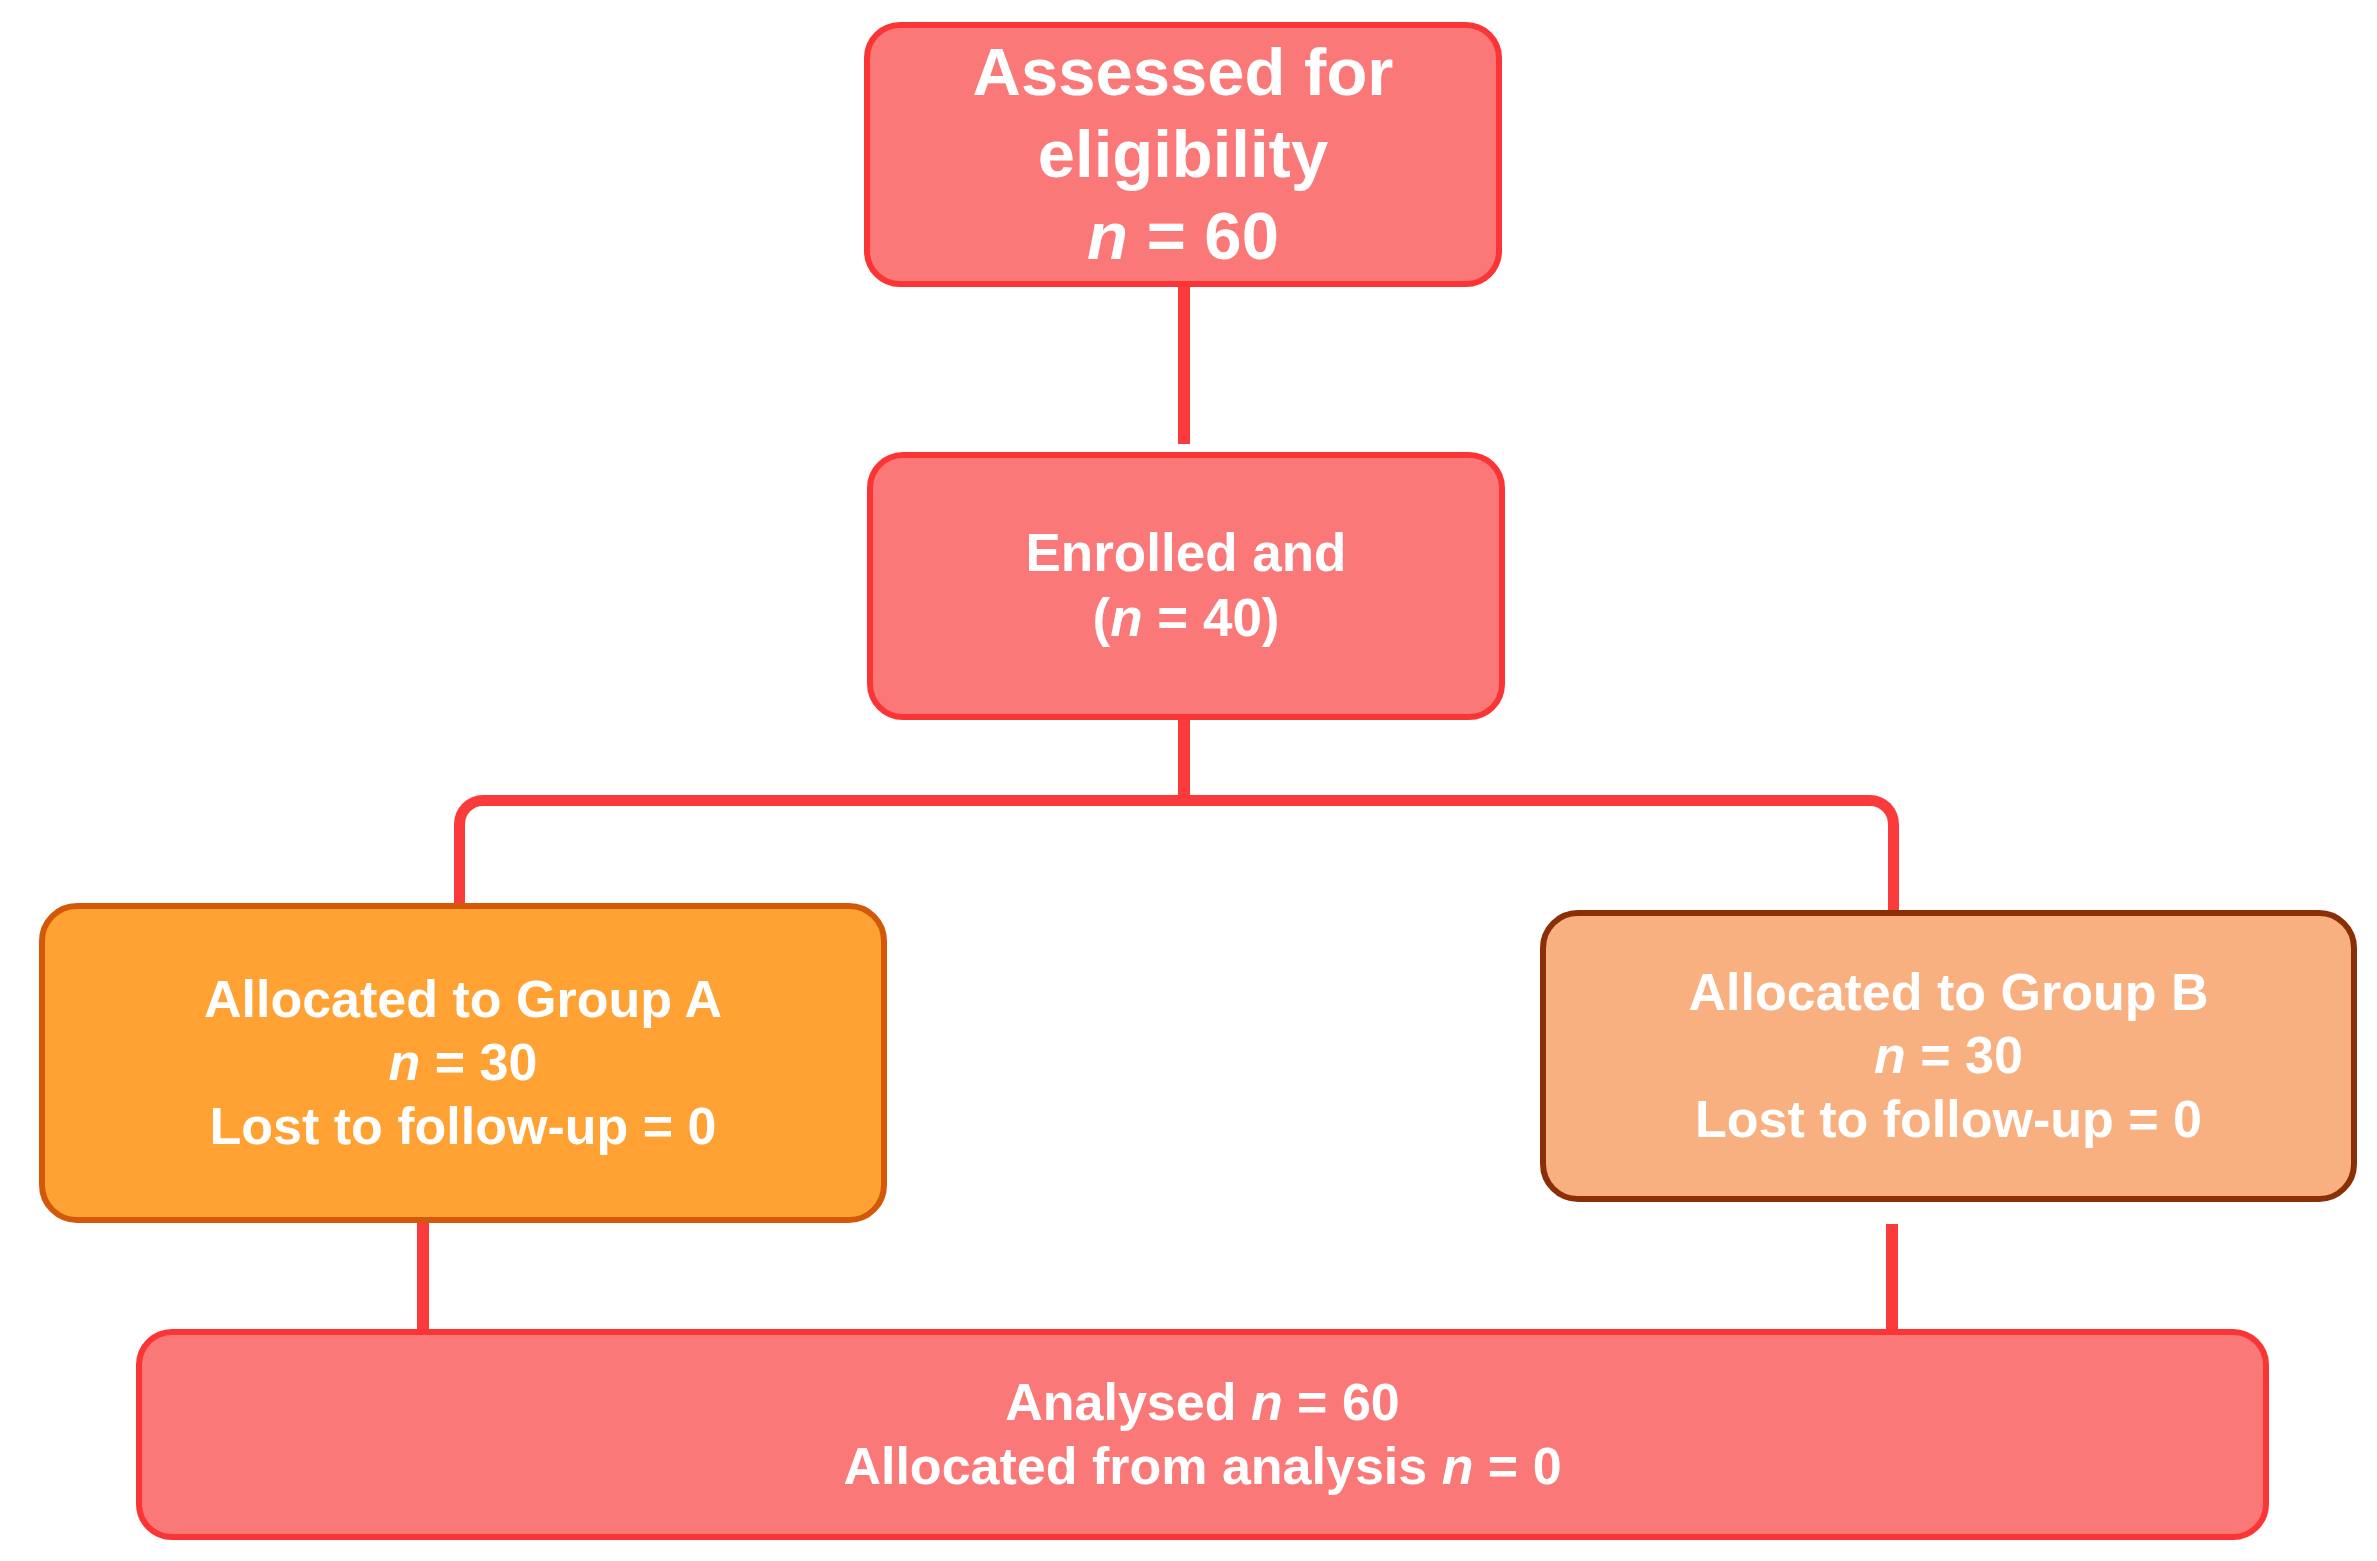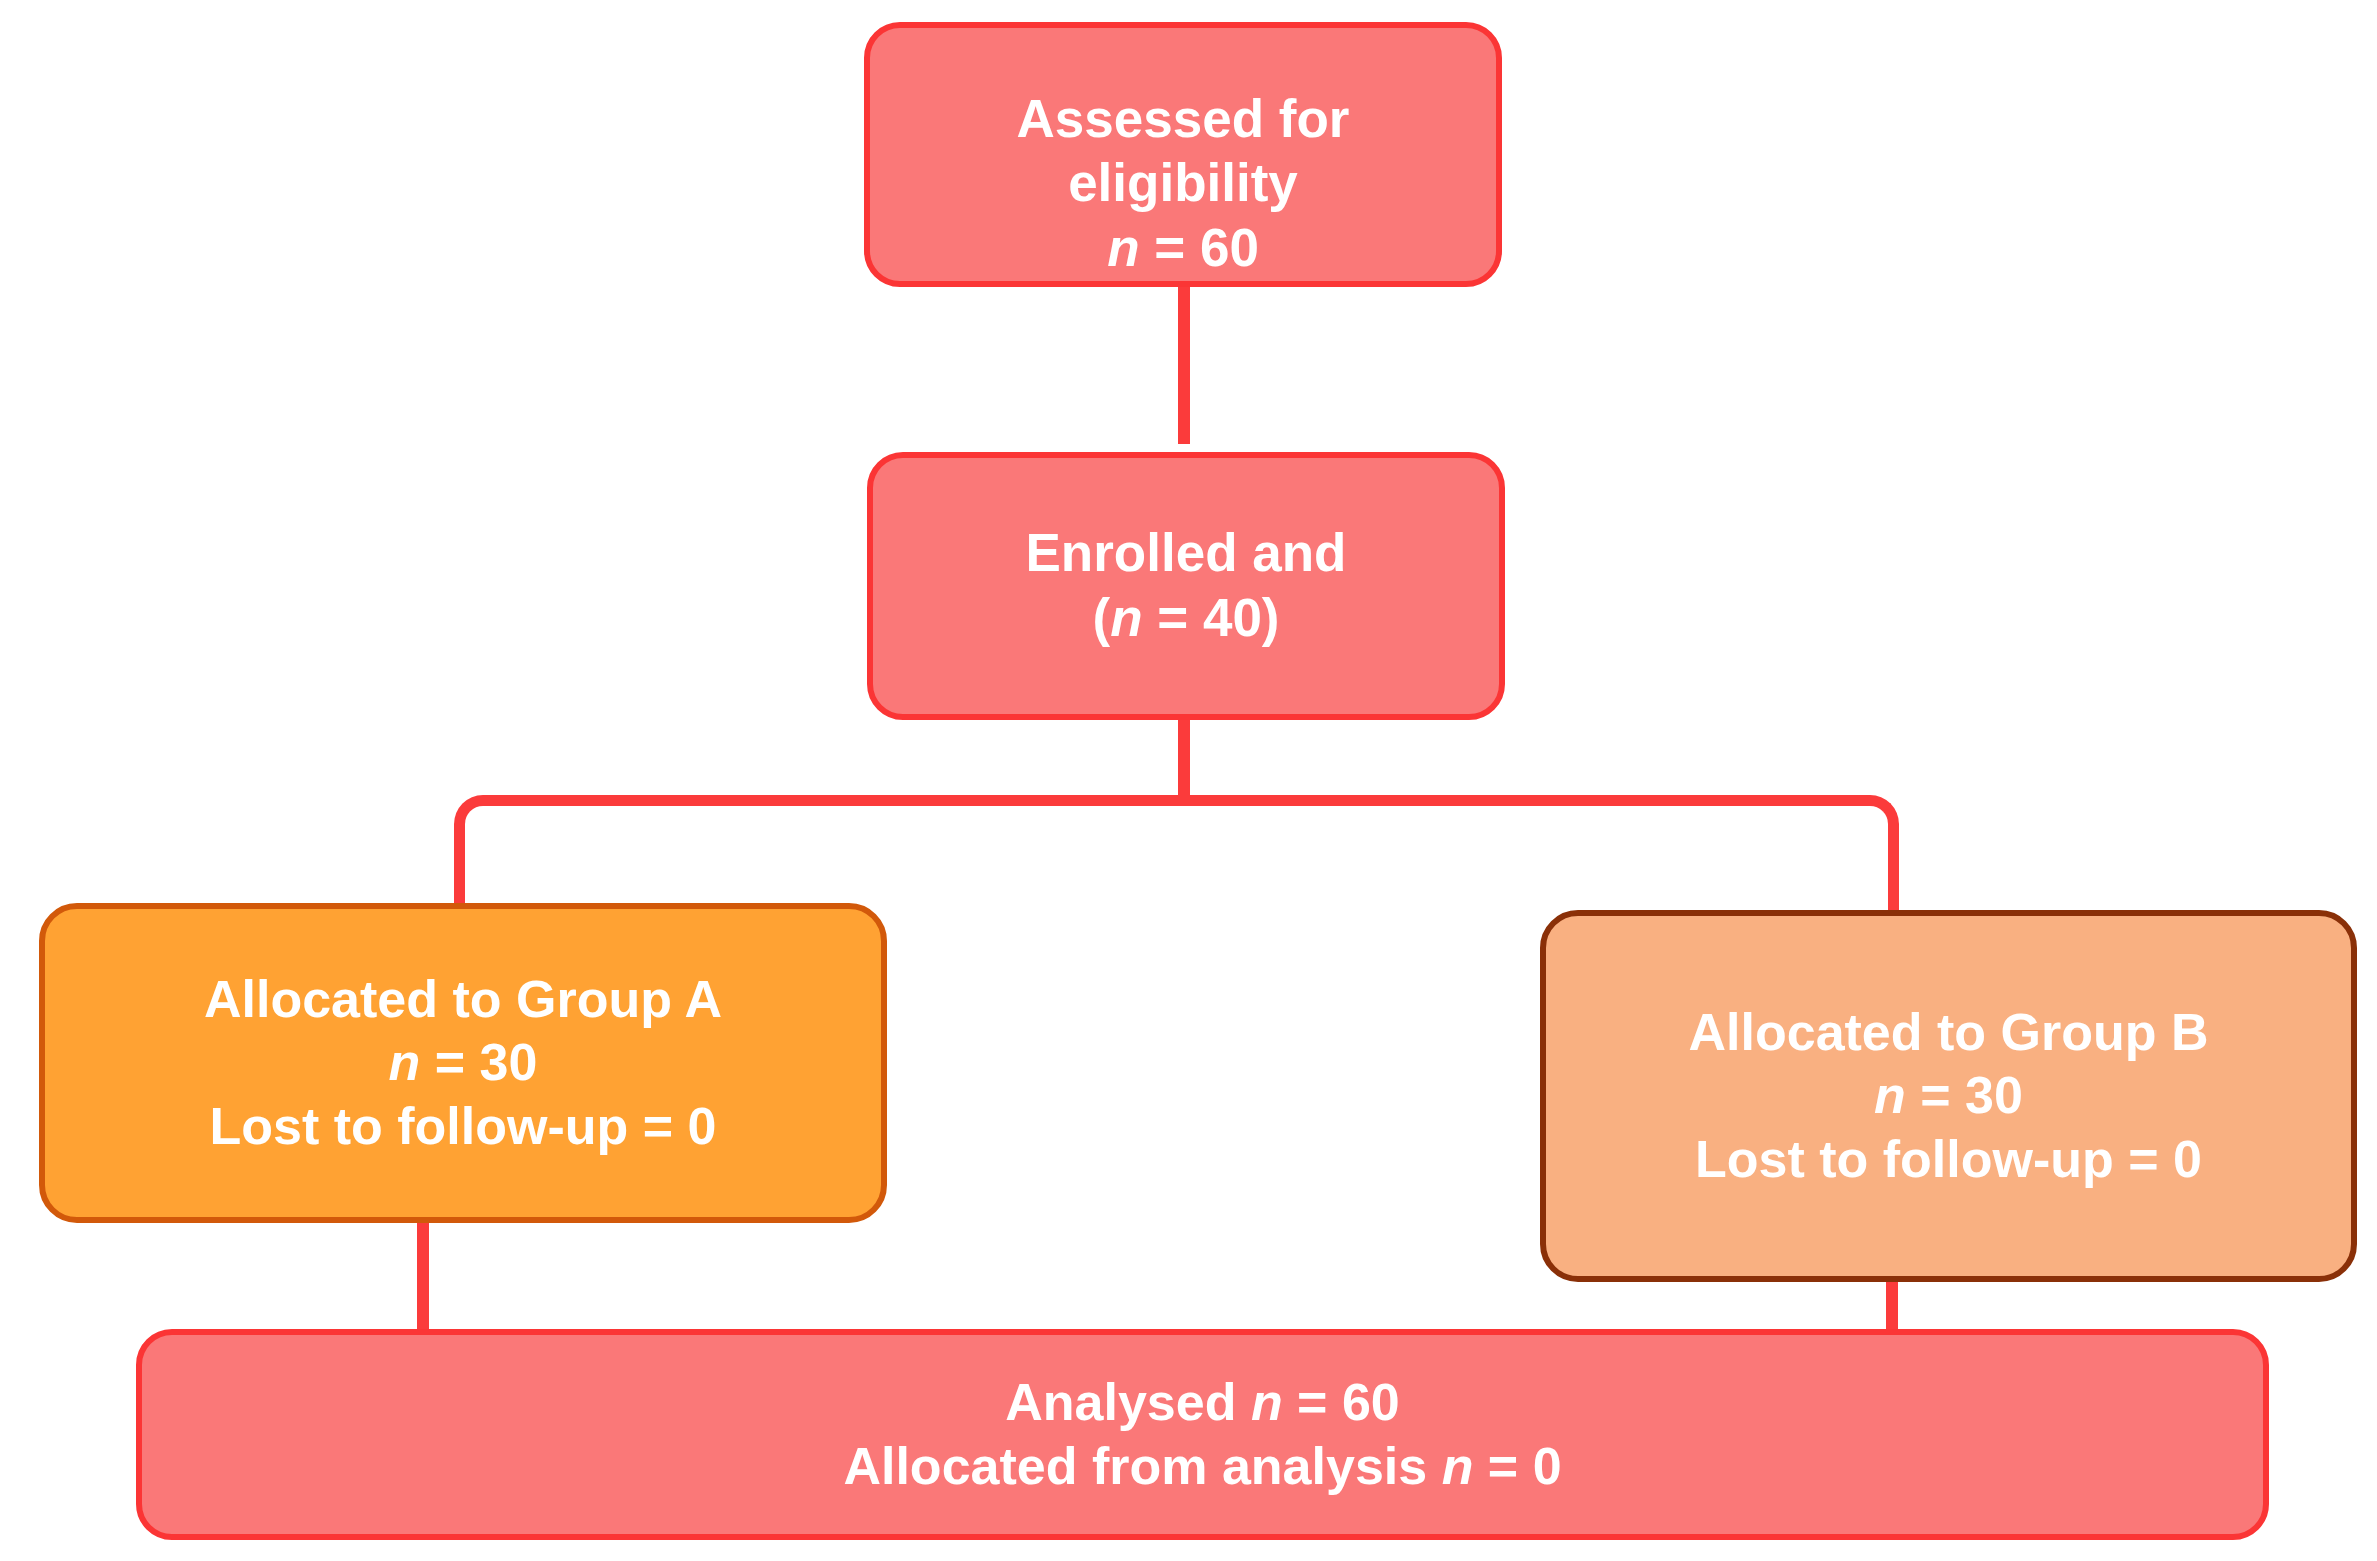--- a/index.html
+++ b/index.html
@@ -40,24 +40,24 @@
     border-radius:38px;
   }
   
   .orangeB{
     background:#f9b081;
     border:6.9px solid #8a3008;
     border-radius:38px;
   }
 
   
-  #box-assessed{ left:864px; top:21.5px;  width:638px; height:265px; font-size:53px;justify-content:flex-end; }
+  #box-assessed{ left:864px; top:21.5px;  width:638px; height:265px; font-size:67px; }
   #box-enrolled{ left:867px; top:452px; width:638px; height:268px; font-size:53px; }
   #box-groupA  { left:39px;   top:903px;width:848px; height:320px; font-size:52px;text-align:right; }
-  #box-groupB  { left:1540px; top:910px;width:817px; height:372px; font-size:52px; }
+  #box-groupB  { left:1540px; top:910px;width:817px; height:292px; font-size:52px; }
   #box-analysed{ left:136px;  top:1329px;width:2133px;height:211px; font-size:52px; }
 
   
   .conn{position:absolute;background:#fb3b3b;z-index:1;}
 
   
   #c-stem1{left:1178px; top:281px; width:12px; height:163px;}
   
   #c-stem2{left:1178px; top:699px; width:12px; height:101px;}
 

